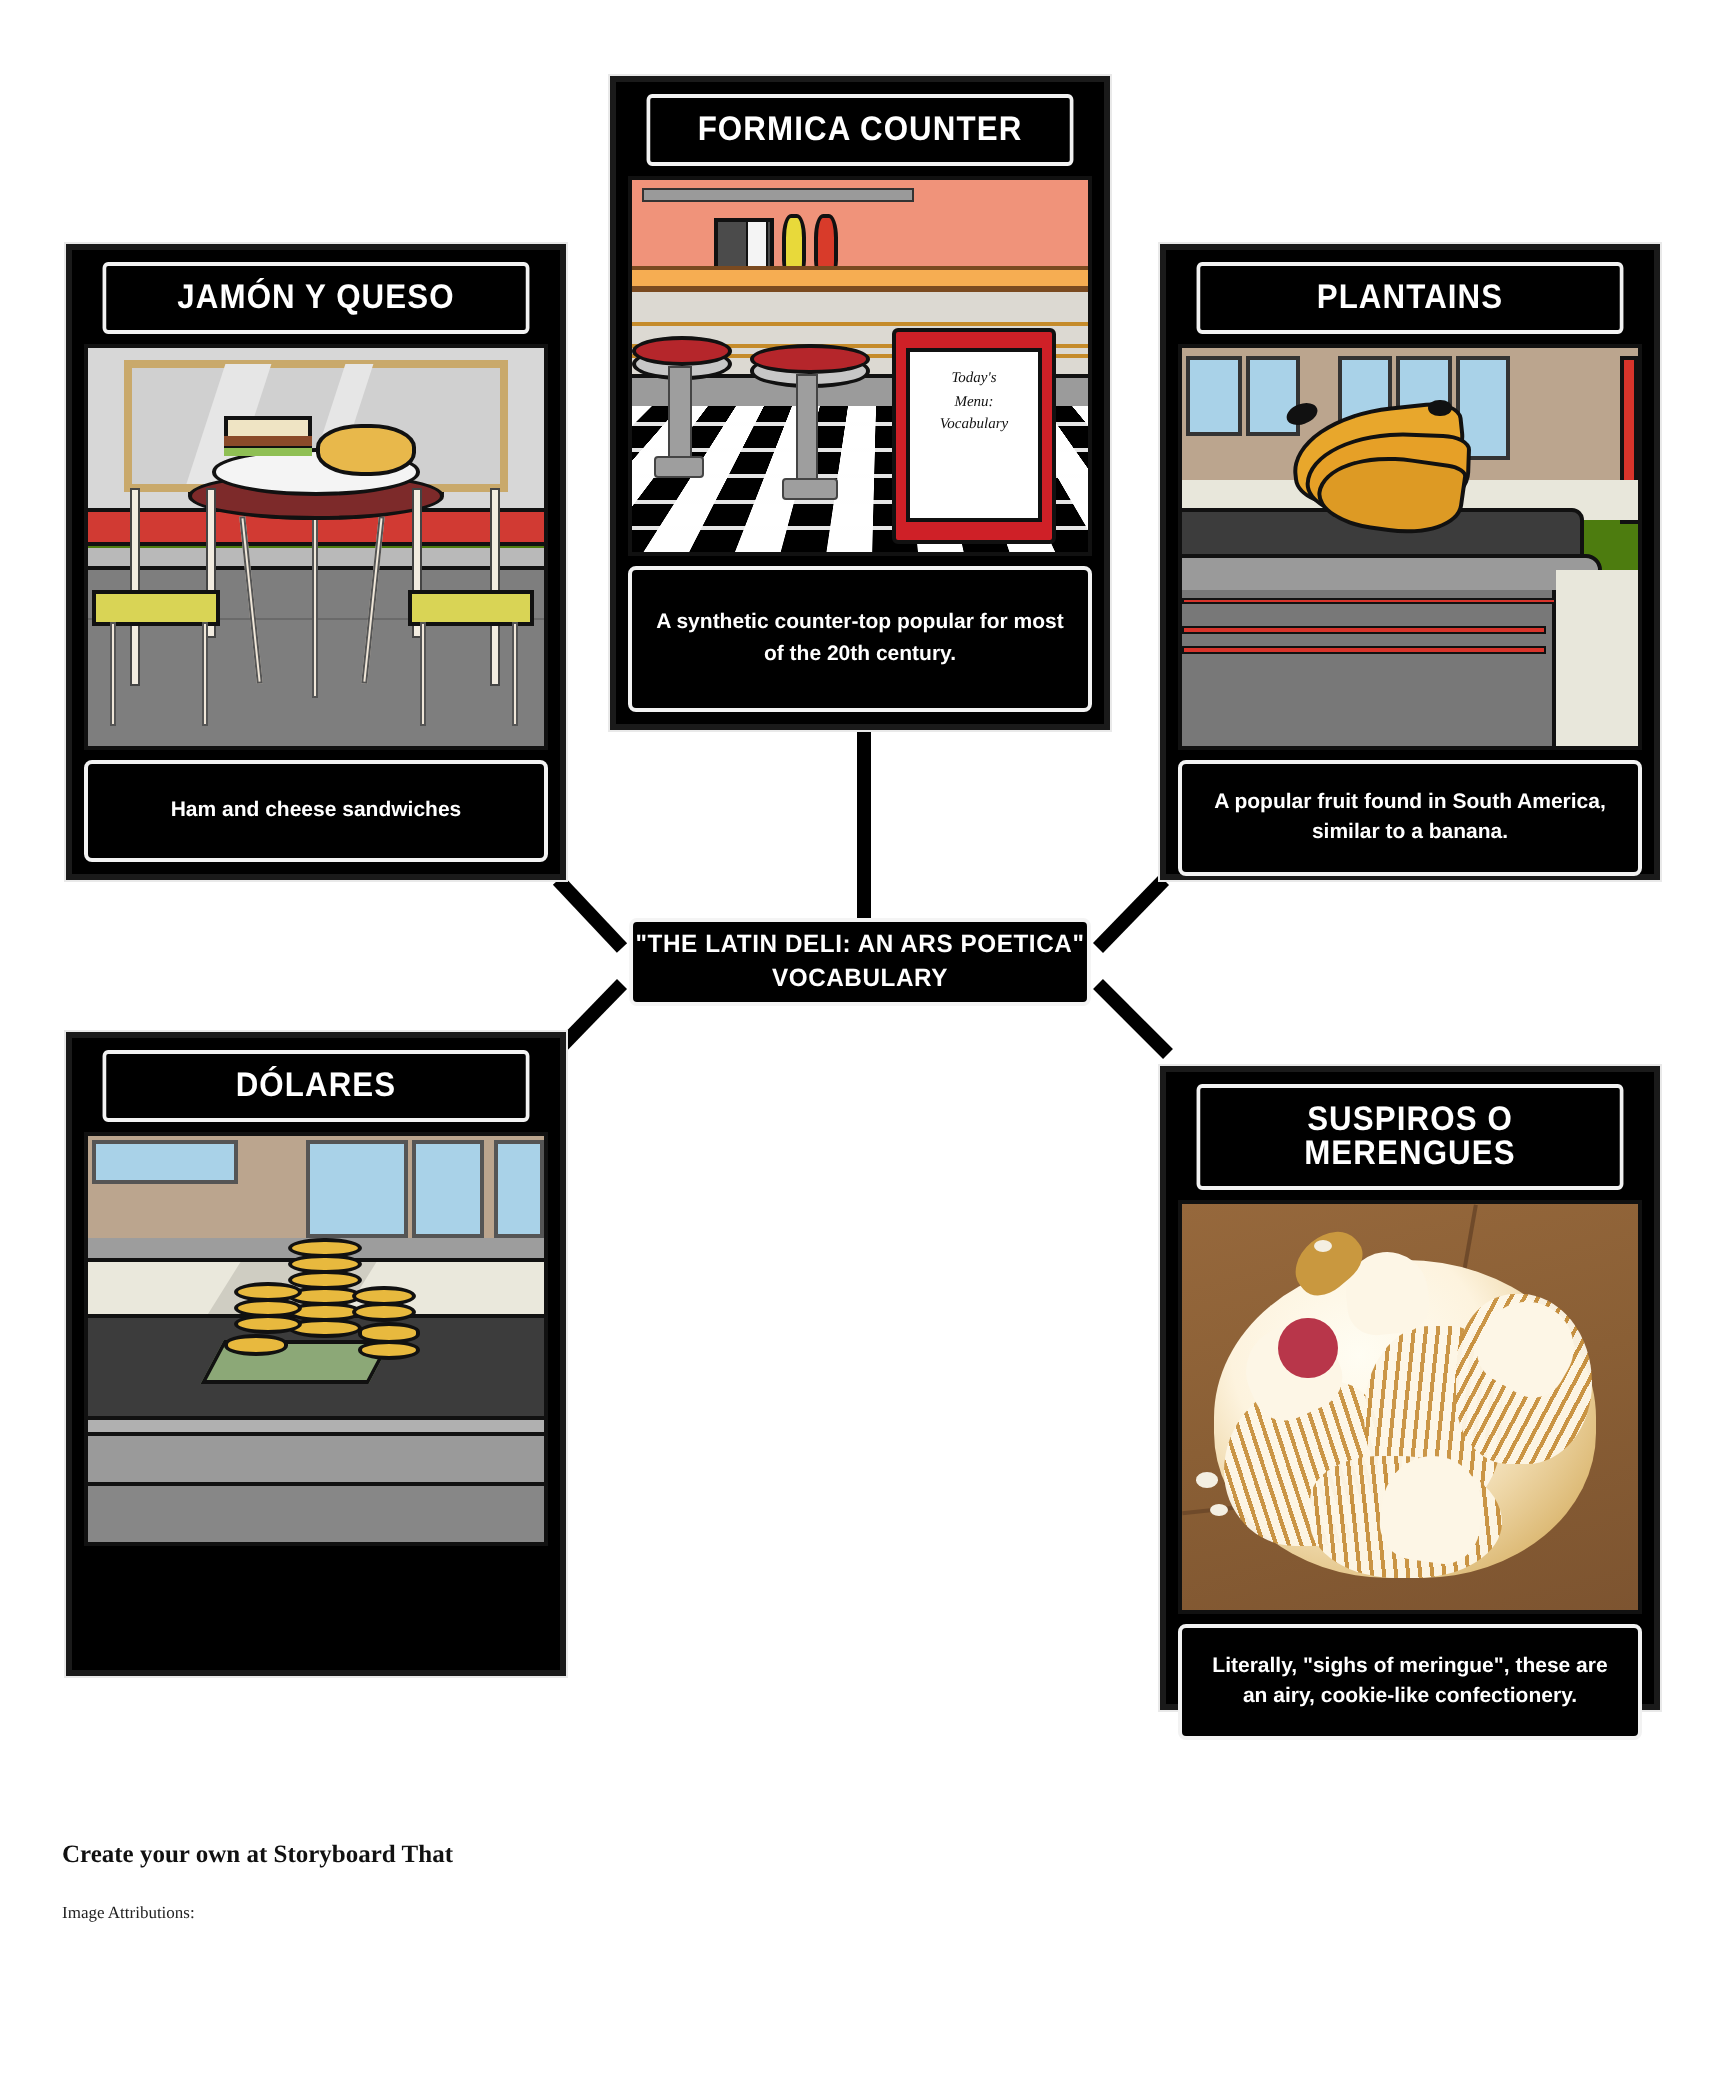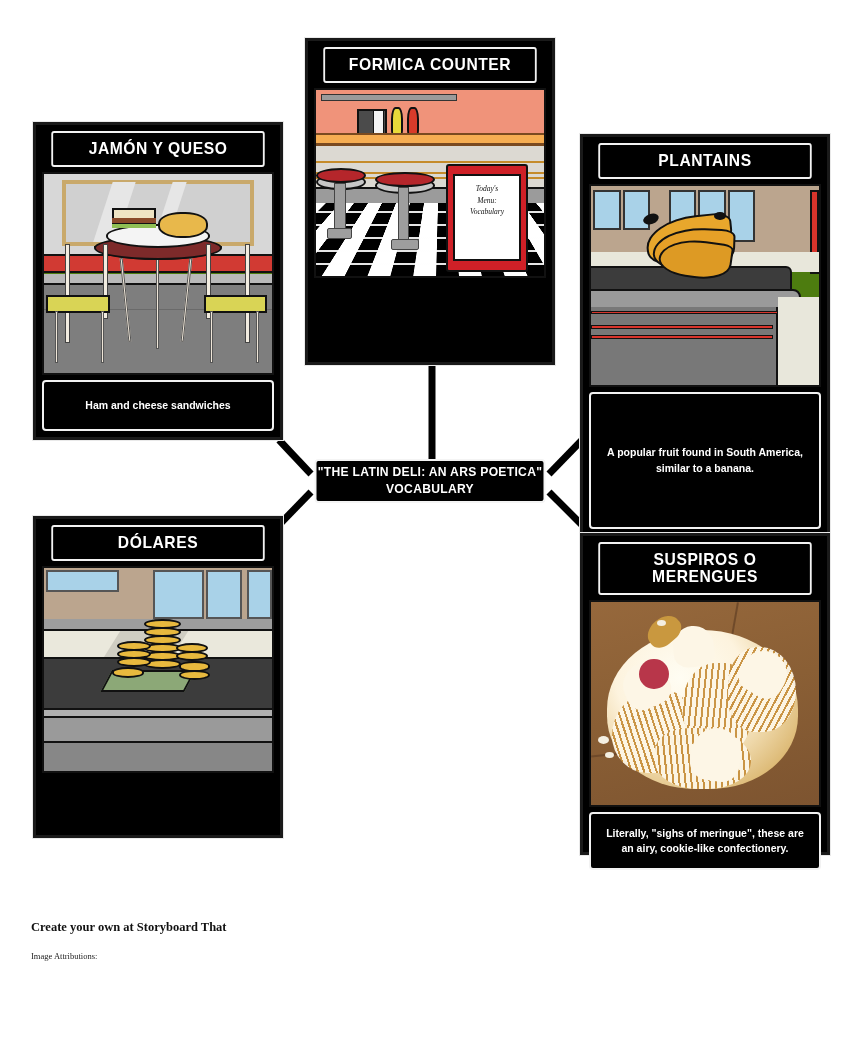--- a/index.html
+++ b/index.html
@@ -251,20 +251,21 @@
         <div class="p fc-sign"></div>
         <div class="p fc-signpaper"></div>
         <div class="p fc-signtext">
           <div>Today's</div>
           <div>Menu:</div>
           <div>Vocabulary</div>
         </div>
       </div>
     </div>
 
+    <div class="card-desc">A synthetic counter-top popular for most of the 20th century.</div>
   </div>
 
   <div class="card" style="left:33px; top:122px; width:250px; height:318px;">
     <div class="card-title">JAMÓN Y QUESO</div>
 
     <div class="card-art" style="height:203px;">
       <div class="scene">
         <div class="p jq-wall"></div>
         <div class="p jq-mirror"></div>
         <div class="p jq-shine1"></div>
@@ -296,21 +297,21 @@
         <div class="p jq-chair-back" style="left:71%; top:35%; height:38%;"></div>
         <div class="p jq-chair-seat" style="left:70%; top:61%; width:28%;"></div>
         <div class="p jq-leg" style="left:73%; top:69%; height:26%;"></div>
         <div class="p jq-leg" style="left:93%; top:69%; height:26%;"></div>
       </div>
     </div>
 
     <div class="card-desc">Ham and cheese sandwiches</div>
   </div>
 
-  <div class="card" style="left:580px; top:134px; width:250px; height:404px;">
+  <div class="card" style="left:580px; top:122px; width:250px; height:318px;">
     <div class="card-title">PLANTAINS</div>
 
     <div class="card-art" style="height:203px;">
       <div class="scene">
         <div class="p pl-sky"></div>
         <div class="p pl-win" style="left:1%; top:2%; width:12%; height:20%;"></div>
         <div class="p pl-win" style="left:14%; top:2%; width:12%; height:20%;"></div>
         <div class="p pl-win" style="left:34%; top:2%; width:12%; height:26%;"></div>
         <div class="p pl-win" style="left:47%; top:2%; width:12%; height:26%;"></div>
         <div class="p pl-win" style="left:60%; top:2%; width:12%; height:26%;"></div>

